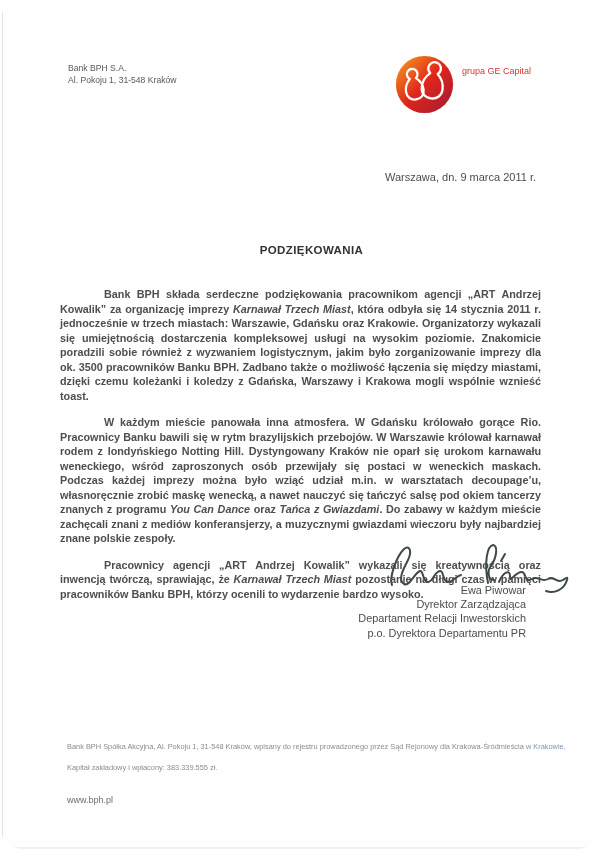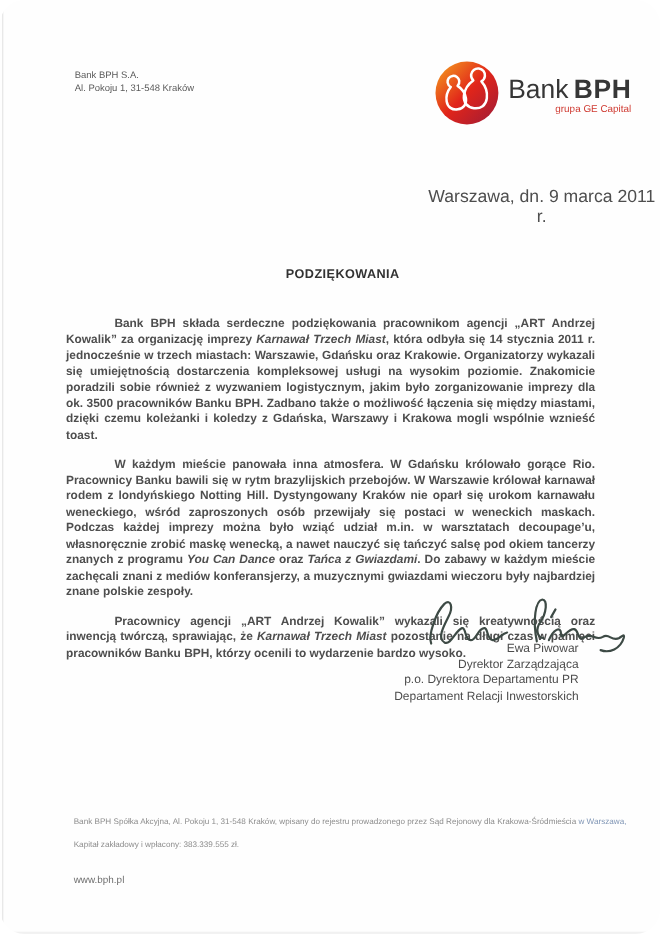--- a/index.html
+++ b/index.html
@@ -9,21 +9,21 @@
   .page::after{content:"";position:absolute;left:0;right:0;bottom:0;height:2px;background:#f1f1f1;}
 
   
   .sender{position:absolute;left:68px;top:63px;font-size:8.6px;line-height:11.5px;color:#5a5a5a;}
   .logo-circle{position:absolute;left:394px;top:54px;width:61px;height:61px;}
   .logo-text{position:absolute;left:462px;top:68px;color:#363636;white-space:nowrap;}
   .lw1{font-size:24px;font-weight:400;}
   .lw2{font-size:24px;font-weight:700;margin-left:5px;letter-spacing:0.5px;}
   .tagline{text-align:right;font-size:9px;margin-top:-2px;}
 
-  .dateline{position:absolute;left:385px;top:171px;font-size:16px;color:#4e4e4e;text-align:center;}
+  .dateline{position:absolute;left:385px;top:171px;font-size:11px;color:#4e4e4e;text-align:center;}
   .title{position:absolute;left:0;right:0;top:244px;margin:0;text-align:center;font-size:11.5px;font-weight:700;color:#323232;letter-spacing:0.4px;padding-left:23px;}
 
   
   .body{position:absolute;left:60px;top:287px;width:481px;font-size:10.8px;line-height:14.5px;color:#4e4e4e;text-align:justify;font-weight:bold;}
   .body p{margin:0 0 12px;text-indent:44px;}
   .it{font-style:italic;}
 
   
   .sig-svg{position:absolute;left:384px;top:541px;}
   .sig-text{position:absolute;right:74px;top:583px;text-align:right;font-size:10.9px;line-height:14.2px;color:#4c4c4c;}
@@ -51,23 +51,20 @@
           <stop offset="1" stop-color="#9c1b38"></stop>
         </linearGradient>
       </defs>
       <circle cx="32" cy="32" r="30" fill="url(#bphgrad)"></circle>
       <g fill="none" stroke="#ffffff" stroke-width="2.4" stroke-linejoin="round">
         <path transform="rotate(-9 21 32)" d="M20.8,15.5 c3.1,0 5.6,2.5 5.6,5.6 c0,1.9 -0.9,3.5 -2.3,4.6 c3.6,3.2 6,8.4 6,12.9 c0,5.6 -3.8,9.2 -9.3,9.2 c-5.5,0 -9.3,-3.6 -9.3,-9.2 c0,-4.5 2.4,-9.7 6,-12.9 c-1.4,-1.1 -2.3,-2.7 -2.3,-4.6 c0,-3.1 2.5,-5.6 5.6,-5.6 z"></path>
         <path transform="rotate(7 41 28)" d="M41,8.5 c3.7,0 6.6,3 6.6,6.6 c0,2.2 -1.1,4.2 -2.7,5.4 c4.3,3.8 7.1,9.9 7.1,15.3 c0,6.6 -4.5,10.9 -11,10.9 c-6.5,0 -11,-4.3 -11,-10.9 c0,-5.4 2.8,-11.5 7.1,-15.3 c-1.6,-1.2 -2.7,-3.2 -2.7,-5.4 c0,-3.6 2.9,-6.6 6.6,-6.6 z"></path>
       </g>
     </svg>
     <div class="logo-text" style="color: rgb(54, 54, 54);">
-      <div>
-        <span class="lw1">Bank</span><span class="lw2">BPH</span>
-      </div>
       <div class="tagline" style="color: rgb(207, 58, 49);">grupa GE Capital</div>
     </div>
   </div>
 
   <div class="dateline">Warszawa, dn. 9 marca 2011 r.</div>
 
   <h1 class="title">PODZIĘKOWANIA</h1>
 
   <main class="body">
       <p><span>Bank BPH składa serdeczne podziękowania pracownikom agencji „ART Andrzej Kowalik” za organizację imprezy </span><span class="it">Karnawał Trzech Miast</span><span>, która odbyła się 14 stycznia 2011 r. jednocześnie w trzech miastach: Warszawie, Gdańsku oraz Krakowie. Organizatorzy wykazali się umiejętnością dostarczenia kompleksowej usługi na wysokim poziomie. Znakomicie poradzili sobie również z wyzwaniem logistycznym, jakim było zorganizowanie imprezy dla ok. 3500 pracowników Banku BPH. Zadbano także o możliwość łączenia się między miastami, dzięki czemu koleżanki i koledzy z Gdańska, Warszawy i Krakowa mogli wspólnie wznieść toast.</span></p>
@@ -80,25 +77,25 @@
       <path d="M8,44 C5,37 12,16 20,8 C26,3 28,11 24,19 C20,27 13,39 20,43 C26,46 30,32 36,30 C40,29 38,41 44,41 C49,41 50,31 56,30 C60,29 58,40 64,41 C69,41 72,35 77,34"></path>
       <path d="M104,42 C100,22 103,5 109,4 C114,4 113,16 107,25 C103,30 104,39 110,39"></path>
       <path d="M117,20 L121,13"></path>
       <path d="M115,41 C119,31 126,28 126,35 C126,43 132,30 138,31 C143,32 140,43 148,38 C154,34 157,42 164,38 C170,34 172,43 179,39 C182,37 184,35 183,39 C180,49 170,53 162,50"></path>
     </g>
   </svg>
 
   <div class="sig-text">
     <div>Ewa Piwowar</div>
     <div>Dyrektor Zarządzająca</div>
+    <div>Departament Relacji Inwestorskich</div>
     <div>p.o. Dyrektora Departamentu PR</div>
-    <div>Departament Relacji Inwestorskich</div>
   </div>
 
   <div class="footer">
-    <span>Bank BPH Spółka Akcyjna, Al. Pokoju 1, 31-548 Kraków, wpisany do rejestru prowadzonego przez Sąd Rejonowy dla Krakowa-Śródmieścia </span><span class="f-accent" style="color: rgb(128, 150, 181);">w Warszawa,</span><br>
+    <span>Bank BPH Spółka Akcyjna, Al. Pokoju 1, 31-548 Kraków, wpisany do rejestru prowadzonego przez Sąd Rejonowy dla Krakowa-Śródmieścia </span><span class="f-accent" style="color: rgb(128, 150, 181);">w Krakowie,</span><br>
     <br>
     <span>Kapitał zakładowy i wpłacony: 383.339.555 zł.</span>
   </div>
 
   <div class="website">www.bph.pl</div>
 
 </div>
 
 </body></html>

